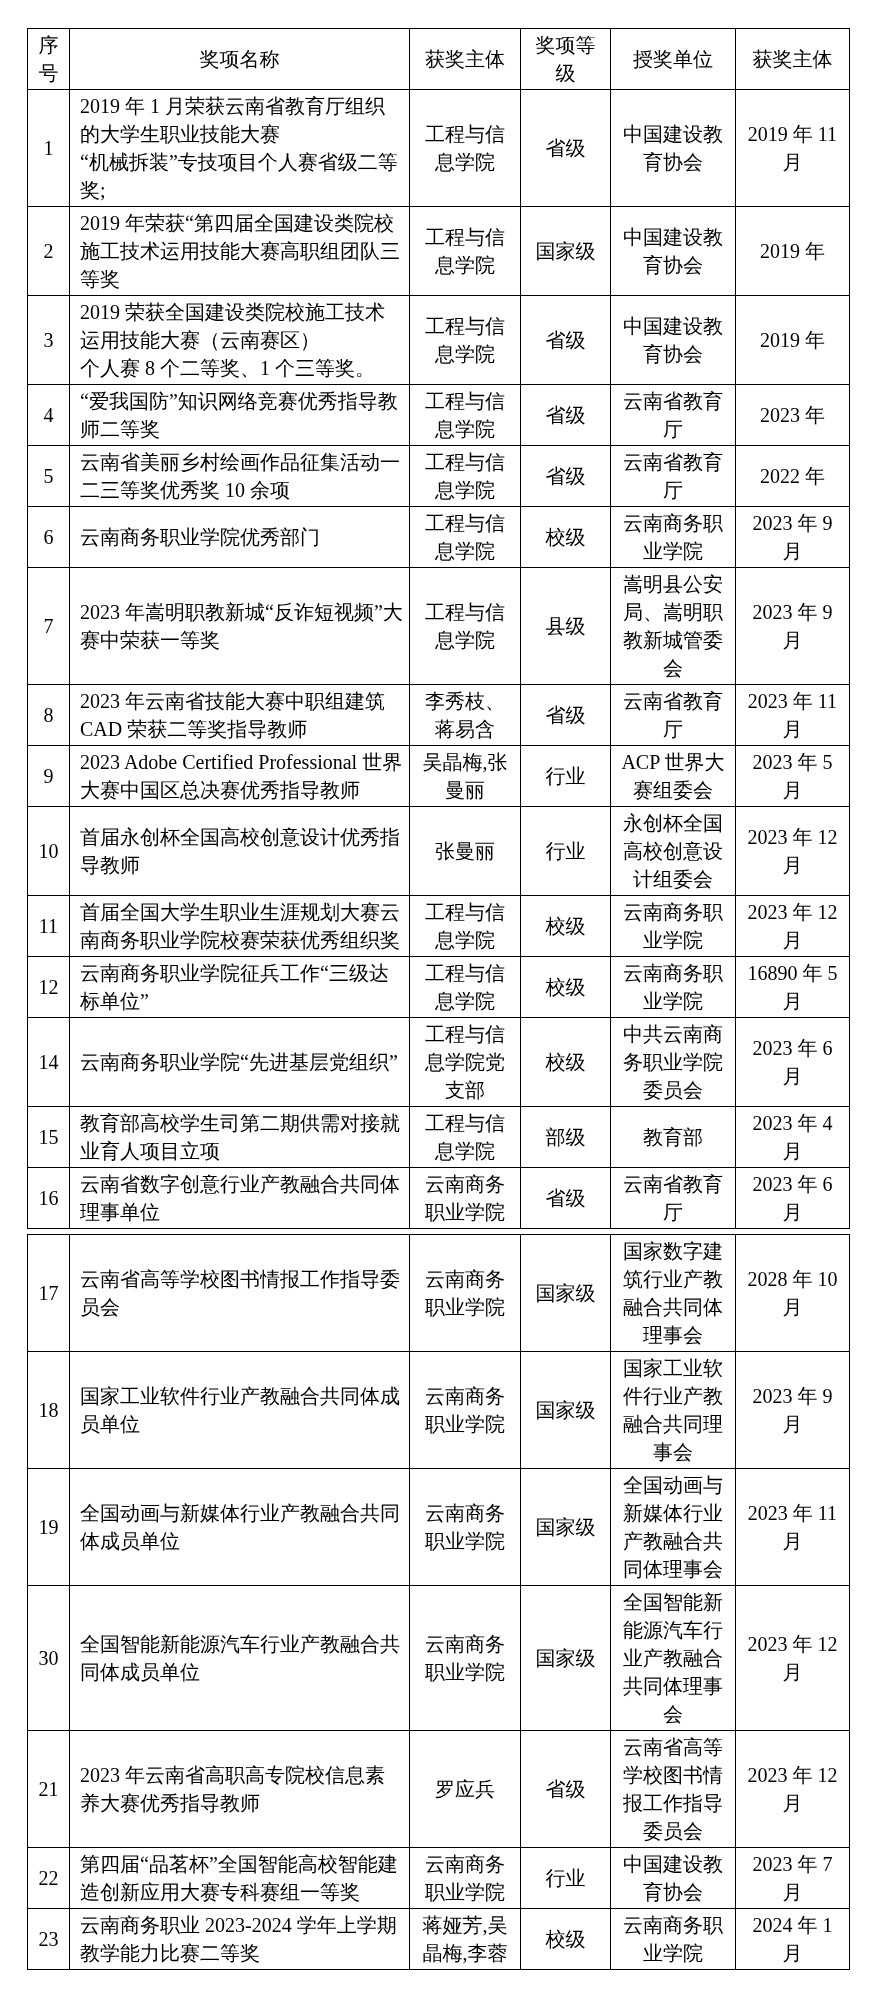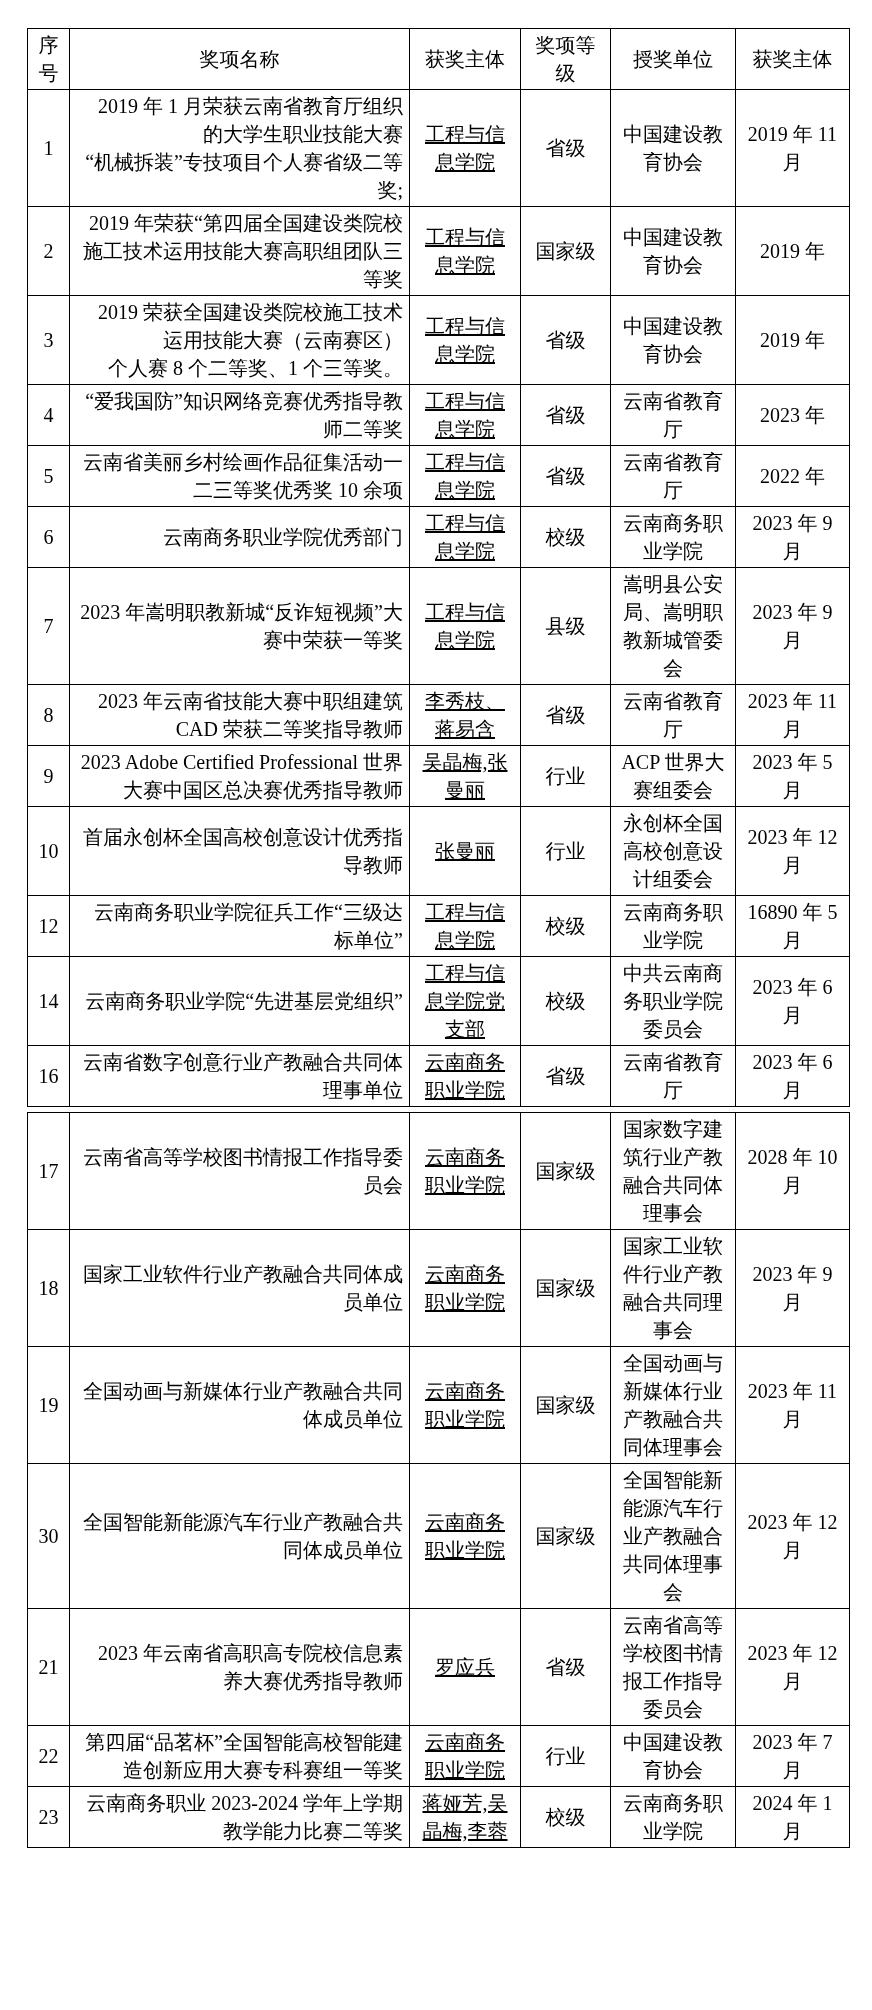--- a/index.html
+++ b/index.html
@@ -30,33 +30,32 @@
     font-size: 20px;
     line-height: 28px;
     font-weight: normal;
     text-align: center;
     vertical-align: middle;
     padding: 2px 6px;
     overflow-wrap: break-word;
     word-break: break-all;
   }
   .awards-table td.name-cell {
-    text-align: right;
+    text-align: left;
     white-space: pre-line;
     padding-left: 10px;
     padding-right: 6px;
   }
   .awards-table td.no-cell {
     padding-left: 2px;
     padding-right: 2px;
   }
   .awards-table td.winner-cell {
     padding-left: 7px;
     padding-right: 7px;
-    text-decoration: underline;
   }
 </style>
 </head>
 <body>
 
 <div class="page">
 
   <table class="awards-table">
     <colgroup>
       <col style="width:42px">
@@ -153,34 +152,50 @@
         </tr>
         <tr>
           <td class="no-cell">10</td>
           <td class="name-cell">首届永创杯全国高校创意设计优秀指导教师</td>
           <td class="winner-cell">张曼丽</td>
           <td class="level-cell">行业</td>
           <td class="issuer-cell">永创杯全国高校创意设计组委会</td>
           <td class="time-cell">2023 年 12 月</td>
         </tr>
         <tr>
+          <td class="no-cell">11</td>
+          <td class="name-cell">首届全国大学生职业生涯规划大赛云南商务职业学院校赛荣获优秀组织奖</td>
+          <td class="winner-cell">工程与信息学院</td>
+          <td class="level-cell">校级</td>
+          <td class="issuer-cell">云南商务职业学院</td>
+          <td class="time-cell">2023 年 12 月</td>
+        </tr>
+        <tr>
           <td class="no-cell">12</td>
           <td class="name-cell">云南商务职业学院征兵工作“三级达标单位”</td>
           <td class="winner-cell">工程与信息学院</td>
           <td class="level-cell">校级</td>
           <td class="issuer-cell">云南商务职业学院</td>
           <td class="time-cell">16890 年 5 月</td>
         </tr>
         <tr>
           <td class="no-cell">14</td>
           <td class="name-cell">云南商务职业学院“先进基层党组织”</td>
           <td class="winner-cell">工程与信息学院党支部</td>
           <td class="level-cell">校级</td>
           <td class="issuer-cell">中共云南商务职业学院委员会</td>
           <td class="time-cell">2023 年 6 月</td>
+        </tr>
+        <tr>
+          <td class="no-cell">15</td>
+          <td class="name-cell">教育部高校学生司第二期供需对接就业育人项目立项</td>
+          <td class="winner-cell">工程与信息学院</td>
+          <td class="level-cell">部级</td>
+          <td class="issuer-cell">教育部</td>
+          <td class="time-cell">2023 年 4 月</td>
         </tr>
         <tr>
           <td class="no-cell">16</td>
           <td class="name-cell">云南省数字创意行业产教融合共同体理事单位</td>
           <td class="winner-cell">云南商务职业学院</td>
           <td class="level-cell">省级</td>
           <td class="issuer-cell">云南省教育厅</td>
           <td class="time-cell">2023 年 6 月</td>
         </tr>
       </tbody>

